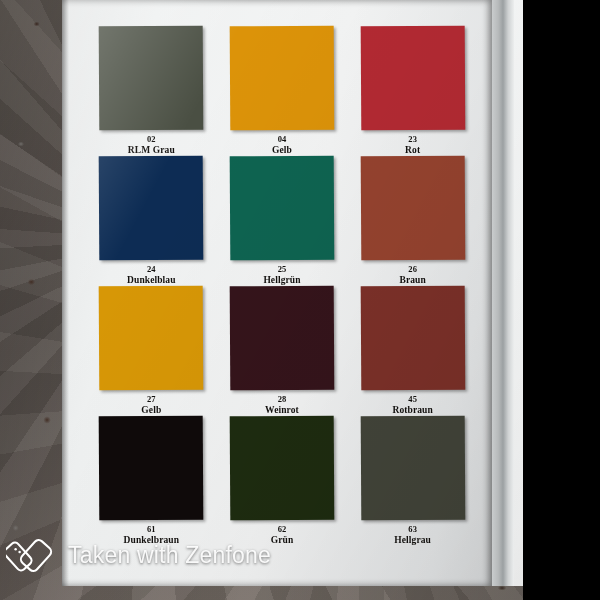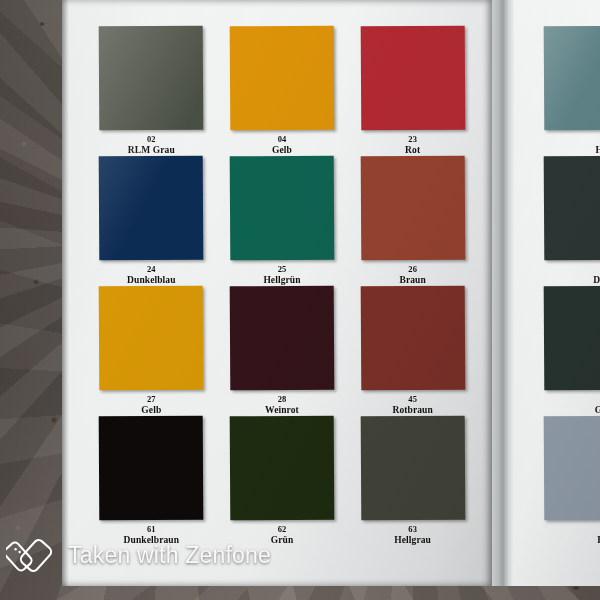--- a/index.html
+++ b/index.html
@@ -1,20 +1,20 @@
 <!DOCTYPE html>
 <html><head>
 <meta charset="utf-8">
 <title>Color Swatch Catalog Photo</title>
 <style>
   html,body{margin:0;padding:0;background:#000;}
   body{width:600px;height:600px;overflow:hidden;
        font-family:"Liberation Serif", serif;}
 
-  #scene{position:relative;width:600px;height:600px;overflow:hidden;}
+  #scene{position:relative;width:505px;height:600px;overflow:hidden;padding-left:18px;}
 
   
   .granite{
     position:absolute;inset:0;
     background-color:#6d6560;
     background-image:
       radial-gradient(ellipse 5px 4px at 7% 4%,  rgba(72,48,38,.95), transparent 62%),
       radial-gradient(ellipse 7px 5px at 18% 11%, rgba(188,186,182,.75), transparent 64%),
       radial-gradient(ellipse 4px 4px at 31% 6%,  rgba(58,42,34,.9), transparent 60%),
       radial-gradient(ellipse 6px 5px at 44% 14%, rgba(150,148,146,.6), transparent 62%),

